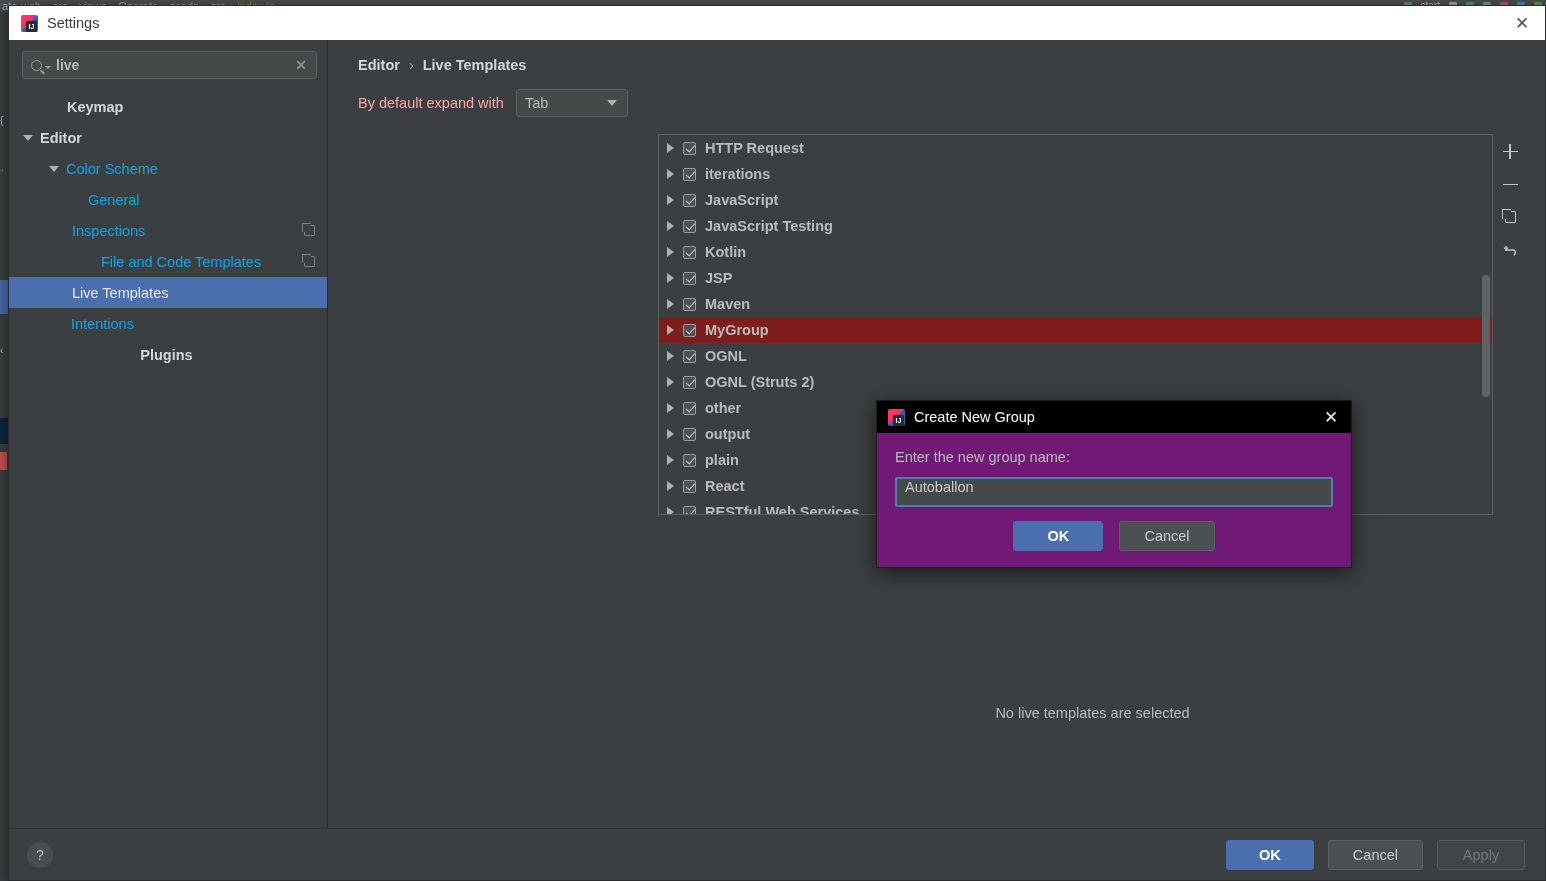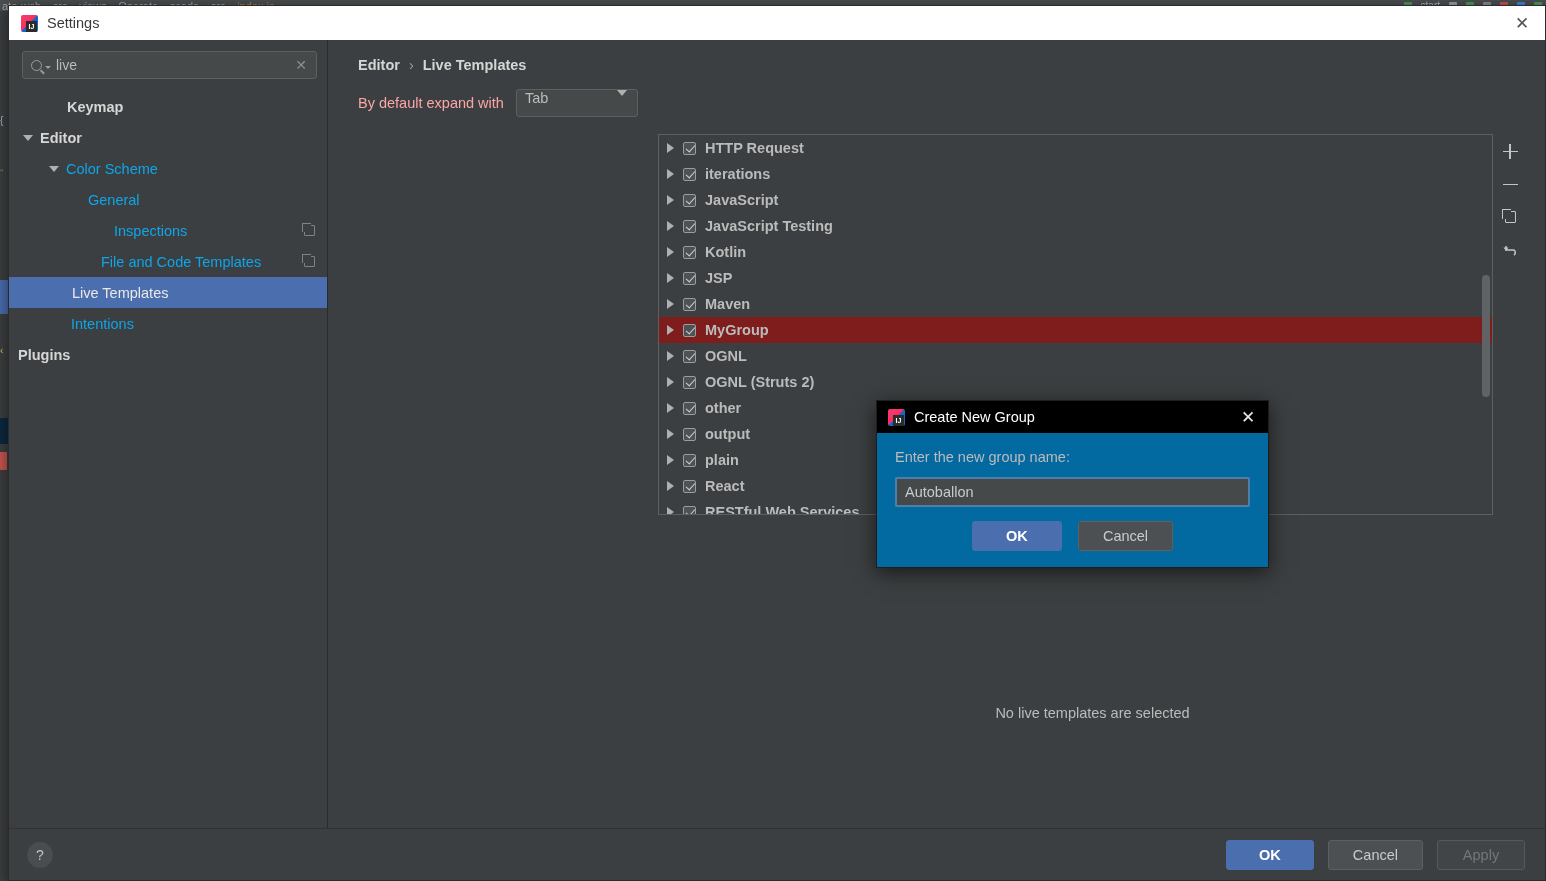--- a/index.html
+++ b/index.html
@@ -79,21 +79,21 @@
   
   #settings-sidebar {
     width: 319px; flex: 0 0 319px;
     background: #3c3f41; border-right: 1px solid #2b2b2b;
     display: flex; flex-direction: column;
   }
   #search-row { padding: 11px 10px 8px 13px; }
   #search-field {
     height: 28px; background: #45494a; border: 1px solid #5e6060;
     border-radius: 3px; display: flex; align-items: center;
-    padding: 0 7px 0 8px; gap: 5px;
+    padding: 0 7px 0 8px; gap: 5px; font-weight: bold;
   }
   #search-field .magn {
     width: 11px; height: 11px; border: 1.4px solid #9a9da0;
     border-radius: 50%; position: relative; flex: 0 0 11px;
   }
   #search-field .magn::after {
     content: ""; position: absolute; right: -4px; bottom: -3px;
     width: 5px; height: 1.5px; background: #9a9da0; transform: rotate(45deg);
   }
   #search-field .magn-caret {
@@ -139,23 +139,23 @@
     font-weight: bold; color: #d6d6d6;
     display: flex; align-items: center; gap: 9px;
   }
   #breadcrumb .sep { color: #9a9da0; font-weight: normal; }
 
   #expand-row {
     padding: 16px 0 0 30px; display: flex; align-items: center; gap: 12px;
   }
   #expand-row .lbl { font-size: 14.5px; color: #fca5a5; }
   #expand-select {
-    width: 122px; height: 28px; background: #45494a;
+    width: 112px; height: 28px; background: #45494a;
     border: 1px solid #5e6060; border-radius: 3px;
-    display: flex; align-items: flex-start; padding: 0 8px;
+    display: flex; align-items: center; padding: 0 8px;
     font-size: 14.5px; color: #bbbbbb; position: relative; cursor: pointer;
   }
   #expand-select .caret {
     position: absolute; right: 10px; width: 0; height: 0;
     border-left: 5.5px solid transparent; border-right: 5.5px solid transparent;
     border-top: 6.5px solid #b0b0b0;
   }
 
   #list-area {
     margin: 17px 0 0 330px; margin-right: 18px;
@@ -247,43 +247,43 @@
   }
   .btn.primary {
     background: #4b6eaf; border-color: #4b6eaf;
     color: #ffffff; font-weight: bold;
   }
   .btn.disabled { color: #73777a; border-color: #55595b; background: #424547; cursor: default; }
 
   
   #create-group-dialog {
     position: absolute; left: 548px; top: 360px;
-    width: 393px; height: 168px;
-    background: #0369a1; border: 1px solid #1e1e1e;
+    width: 476px; height: 168px;
+    background: #701a75; border: 1px solid #1e1e1e;
     box-shadow: 0 5px 20px rgba(0,0,0,.6);
     display: flex; flex-direction: column; z-index: 50;
   }
   #dialog-titlebar {
     height: 32px; flex: 0 0 32px; background: #000000;
     display: flex; align-items: center; padding: 0 0 0 11px; position: relative;
   }
   #dialog-titlebar .title-text {
     font-size: 14.5px; color: #ffffff; margin-left: 9px; font-weight: normal;
   }
   #dialog-close {
     position: absolute; right: 0; top: 0; width: 40px; height: 32px;
     display: flex; align-items: center; justify-content: center;
     color: #e6e6e6; font-size: 17px; cursor: pointer;
   }
   #dialog-body { flex: 1; padding: 16px 18px 0 18px; }
   #dialog-label { font-size: 14.5px; color: #bbbbbb; }
   #group-name-input {
     margin-top: 12px; height: 30px; background: #45494a;
     border: 2px solid #4d7faa; border-radius: 2px;
-    display: flex; align-items: center; padding: 0 8px;
+    display: flex; padding: 0 8px;
     font-size: 14.5px; color: #c8cbcd;
   }
   #dialog-actions {
     display: flex; justify-content: center; gap: 16px;
     padding: 14px 0 0 0;
   }
   #dialog-actions .btn { min-width: 90px; height: 30px; }
 </style>
 </head>
 <body>
@@ -350,35 +350,35 @@
           <span class="tree-arrow"></span>
           <span>Editor</span>
         </div>
         <div class="tree-item" style="padding-left:40px;">
           <span class="tree-arrow"></span>
           <span>Color Scheme</span>
         </div>
         <div class="tree-item" style="padding-left:79px;">
           <span>General</span>
         </div>
-        <div class="tree-item" style="padding-left:63px;margin-left:42px;">
+        <div class="tree-item" style="padding-left:63px;">
           <span>Inspections</span>
           <span class="tree-copy-icon"></span>
         </div>
         <div class="tree-item" style="padding-left:92px;">
           <span>File and Code Templates</span>
           <span class="tree-copy-icon"></span>
         </div>
         <div class="tree-item selected" style="padding-left:63px;">
           <span>Live Templates</span>
         </div>
         <div class="tree-item" style="padding-left:62px;">
           <span>Intentions</span>
         </div>
-        <div class="tree-item bold" style="padding-left:9px;">
+        <div class="tree-item bold" style="padding-left:9px;justify-content:center;">
           <span>Plugins</span>
         </div>
       </div>
     </div>
 
     <div id="settings-main">
 
       <div id="breadcrumb">
         <span>Editor</span>
         <span class="sep">›</span>

